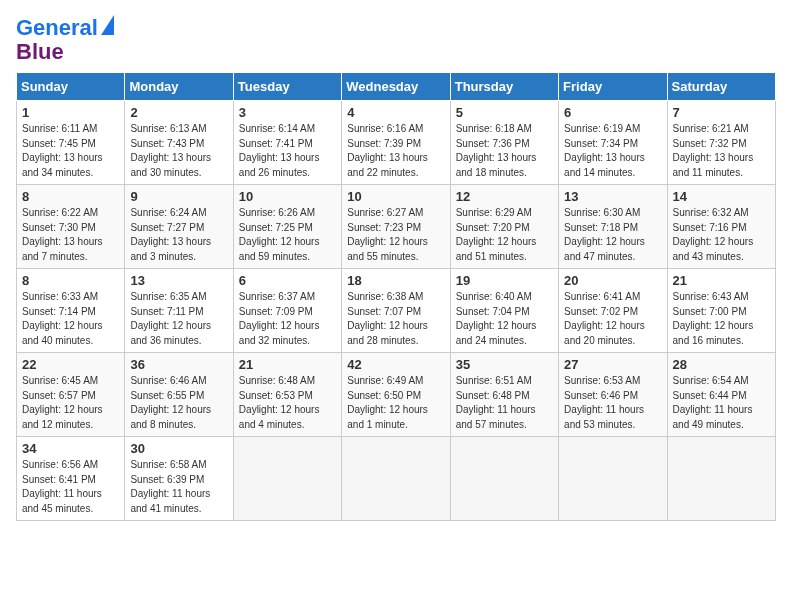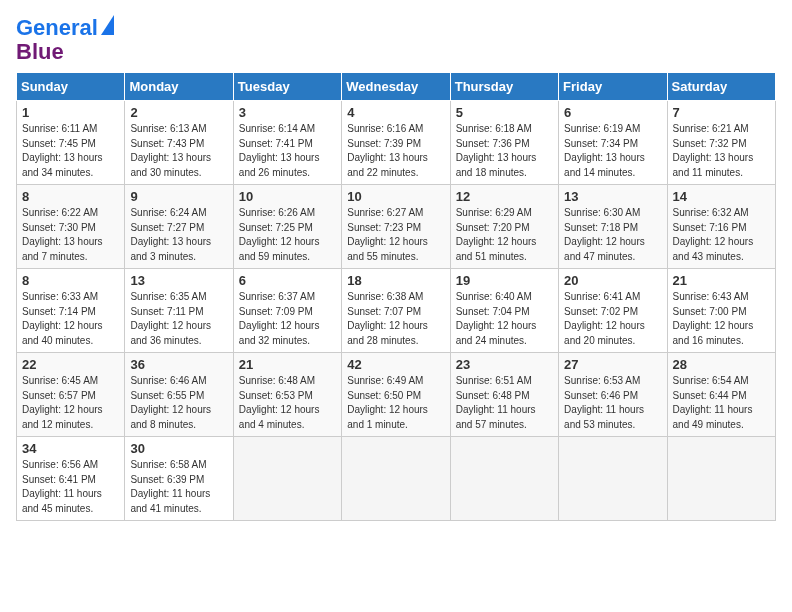--- a/index.html
+++ b/index.html
@@ -312,21 +312,21 @@
       </td>
         <td>
         <span class="day-number">42</span>
         <div class="day-detail">
           Sunrise: 6:49 AM<br>
           Sunset: 6:50 PM<br>
           Daylight: 12 hours and 1 minute.
         </div>
       </td>
         <td>
-        <span class="day-number">23</span>
+        <span class="day-number">35</span>
         <div class="day-detail">
           Sunrise: 6:51 AM<br>
           Sunset: 6:48 PM<br>
           Daylight: 11 hours and 57 minutes.
         </div>
       </td>
         <td>
         <span class="day-number">27</span>
         <div class="day-detail">
           Sunrise: 6:53 AM<br>

